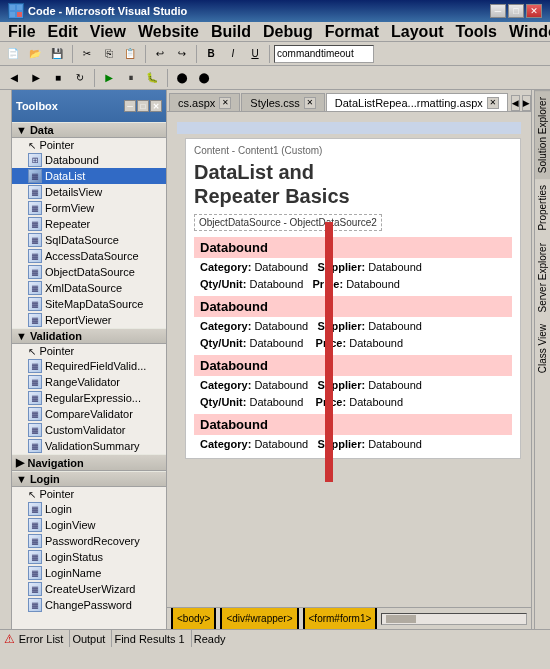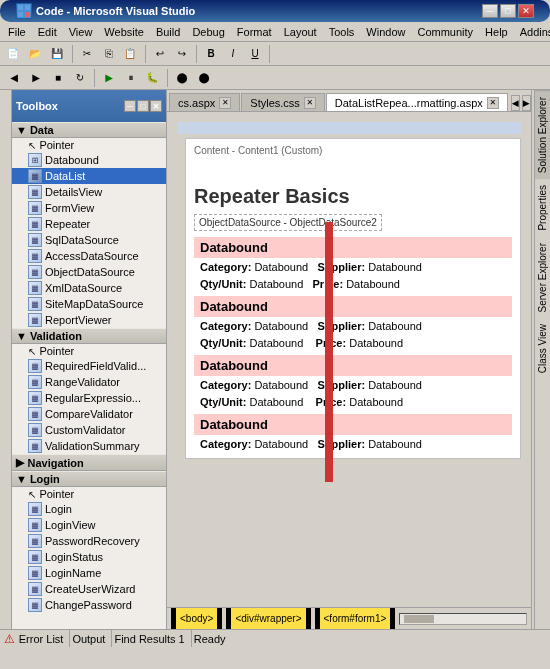--- a/index.html
+++ b/index.html
@@ -5,40 +5,39 @@
     * { margin: 0; padding: 0; box-sizing: border-box; }
     body { width: 550px; height: 669px; overflow: hidden; font-family: 'Segoe UI', Tahoma, Arial, sans-serif; font-size: 11px; background: #d4d0c8; }
 
     
     .title-bar {
       background: linear-gradient(to bottom, #0a246a, #3a6ea5);
       color: white;
       height: 22px;
       display: flex;
       align-items: center;
-      padding: 0 16px;
+      padding: 0 8px;
       justify-content: space-between;
-      border-radius: 10px;
     }
     .title-bar-left { display: flex; align-items: center; gap: 4px; font-size: 11px; font-weight: bold; }
     .title-bar-icon { width: 16px; height: 16px; background: #4a90d9; border: 1px solid #2060a0; display: flex; align-items: center; justify-content: center; font-size: 9px; color: white; }
     .title-bar-buttons { display: flex; gap: 2px; }
     .title-btn { width: 16px; height: 14px; background: linear-gradient(to bottom, #e8e8e8, #c0c0c0); border: 1px solid #888; display: flex; align-items: center; justify-content: center; font-size: 9px; cursor: pointer; }
     .title-btn.close { background: linear-gradient(to bottom, #e86060, #c03030); color: white; }
 
     
     .menu-bar {
       background: #d4d0c8;
       height: 20px;
       display: flex;
       align-items: center;
       padding: 0 2px;
       border-bottom: 1px solid #a0a0a0;
     }
-    .menu-item { padding: 2px 6px; font-size: 11px; cursor: pointer; white-space: nowrap; }
+    .menu-item { padding: 2px 6px; font-size: 16px; cursor: pointer; white-space: nowrap; font-weight: bold; }
 
     
     .toolbar {
       background: #d4d0c8;
       height: 24px;
       display: flex;
       align-items: center;
       padding: 0 4px;
       border-bottom: 1px solid #a0a0a0;
       gap: 2px;
@@ -158,22 +157,22 @@
       background: #d4d0c8;
       border-top: 1px solid #a0a0a0;
       display: flex;
       align-items: center;
       padding: 0 4px;
       gap: 4px;
       font-size: 11px;
       overflow: hidden;
     }
     .bottom-tag {
-      background: #fde047;
-      border: 5px solid #000000;
+      background: #eab308;
+      border: 2px solid #000000;
       padding: 8px 4px;
       font-size: 10px;
       cursor: pointer;
     }
     .bottom-scrollbar {
       flex: 1;
       height: 12px;
       background: #e8e4e0;
       border: 1px inset #a0a0a0;
       display: flex;
@@ -279,20 +278,21 @@
   <div class="tb-btn">⎘</div>
   <div class="tb-btn">📋</div>
   <div class="tb-sep"></div>
   <div class="tb-btn">↩</div>
   <div class="tb-btn">↪</div>
   <div class="tb-sep"></div>
   <div class="tb-btn" style="font-weight:bold">B</div>
   <div class="tb-btn" style="font-style:italic">I</div>
   <div class="tb-btn" style="text-decoration:underline">U</div>
   <div class="tb-sep"></div>
+  <input class="tb-input" value="commandtimeout" style="font-size: 10px; width: 100px;" placeholder="commandtimeout">
 </div>
 
 <div class="toolbar2">
   <div class="tb-btn">◀</div>
   <div class="tb-btn">▶</div>
   <div class="tb-btn">■</div>
   <div class="tb-btn">↻</div>
   <div class="tb-sep"></div>
   <div class="tb-btn" style="color:green">▶</div>
   <div class="tb-btn">⏸</div>
@@ -475,21 +475,21 @@
       <div class="design-surface">
 
         <div style="position:absolute; left:158px; top:110px; width:8px; height:260px; background:#cc3333;"></div>
 
         <div style="background:#c8d4e8; padding:6px 10px; margin-bottom:4px; display:flex; justify-content:space-between; align-items:flex-start;">
         </div>
 
         <div style="background:white; border:1px solid #c0c0c0; padding:6px 8px; margin-left:8px;">
           <div style="font-size:10px; color:#666; margin-bottom:4px;">Content - Content1 (Custom)</div>
           <div style="font-size:20px; font-weight:bold; color:#333; line-height:1.2; margin-bottom:6px;">
-            <br>
+            <span>DataList and</span><br>
             <span>Repeater Basics</span>
           </div>
           <div style="font-size:10px; color:#333; border:1px dashed #aaa; display:inline-block; padding:2px 4px; margin-bottom:6px;">ObjectDataSource - ObjectDataSource2</div>
 
           
           <div style="background:#ffcccc; padding:3px 6px; font-size:13px; font-weight:bold; margin-bottom:1px;">Databound</div>
           <div style="padding:2px 6px; font-size:11px; margin-bottom:1px;">
             <b>Category:</b> Databound &nbsp; <b>Supplier:</b> Databound
           </div>
           <div style="padding:2px 6px; font-size:11px; margin-bottom:4px;">

